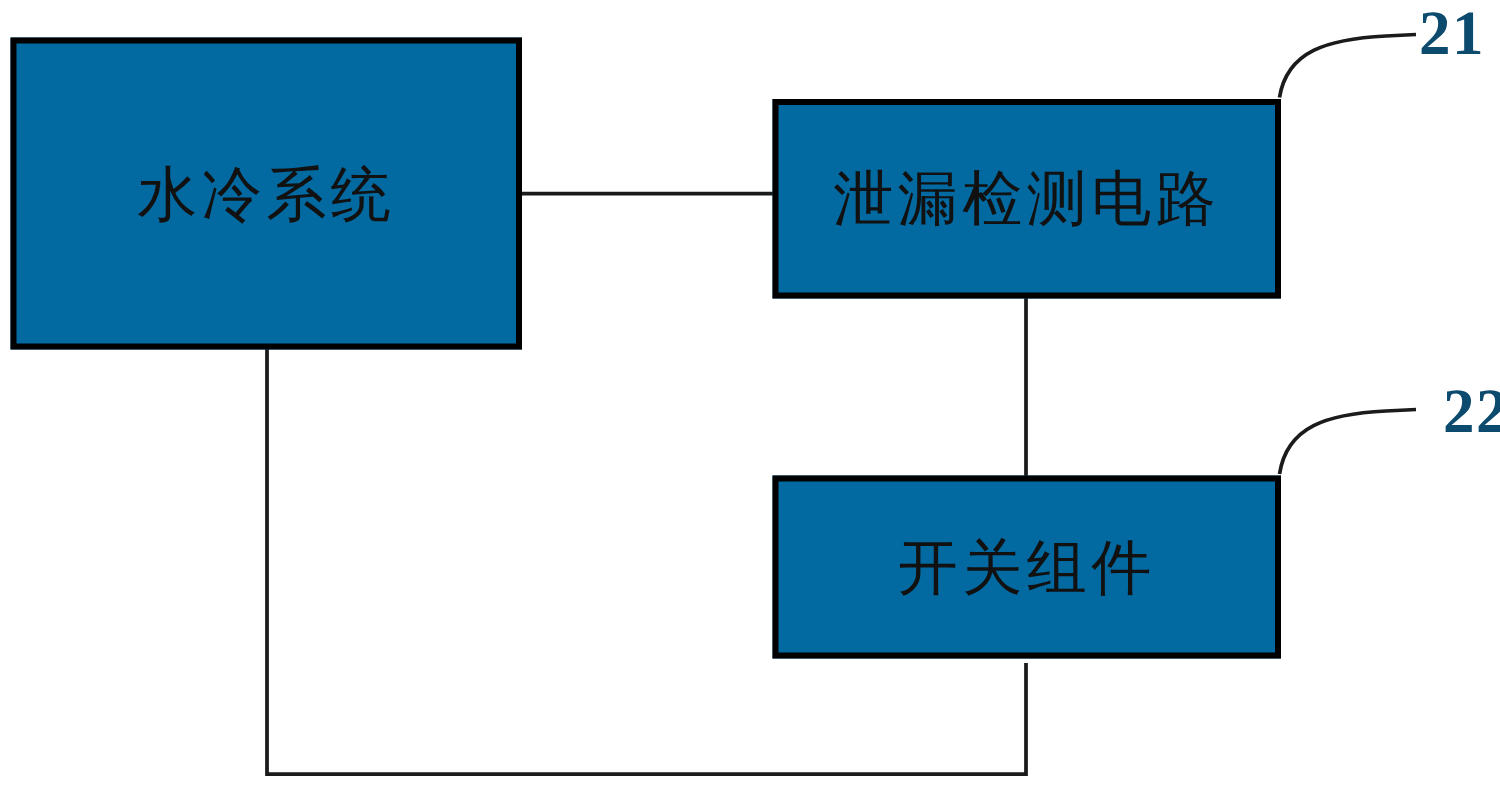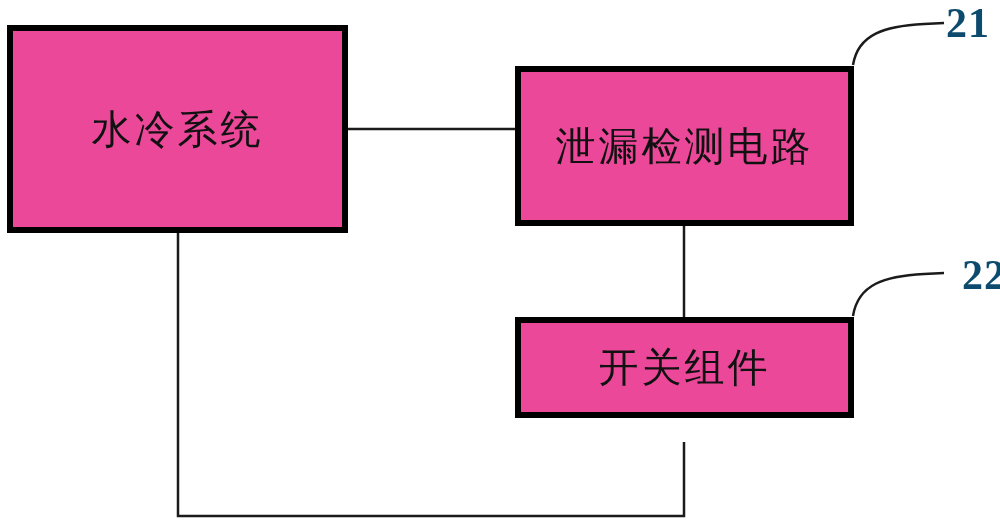--- a/index.html
+++ b/index.html
@@ -17,37 +17,37 @@
   }
   .wires {
     position: absolute;
     left: 0;
     top: 0;
     z-index: 1;
   }
   .block {
     position: absolute;
     box-sizing: border-box;
-    border: 6px solid #000000;
-    background: #ec4899;
+    border: 4px solid #000000;
+    background: #0369a1;
     display: flex;
     align-items: center;
     justify-content: center;
     z-index: 2;
     text-align: center;
   }
   .block-label {
     font-size: 40px;
     letter-spacing: 3px;
     color: #111111;
     white-space: nowrap;
   }
   #block-water  { left: 7px;   top: 25px;  width: 341px; height: 208px; }
-  #block-leak   { left: 515px; top: 66px;  width: 339px; height: 160px; }
-  #block-switch { left: 515px; top: 317px; width: 339px; height: 101px; }
+  #block-leak   { left: 515px; top: 66px;  width: 339px; height: 133px; }
+  #block-switch { left: 515px; top: 317px; width: 339px; height: 122px; }
   .ref-label {
     position: absolute;
     z-index: 3;
     font-weight: bold;
     font-size: 42px;
     line-height: 1;
     letter-spacing: 1px;
     color: #0c4a6e;
   }
   #ref-21 { left: 946px; top: 2px; }

